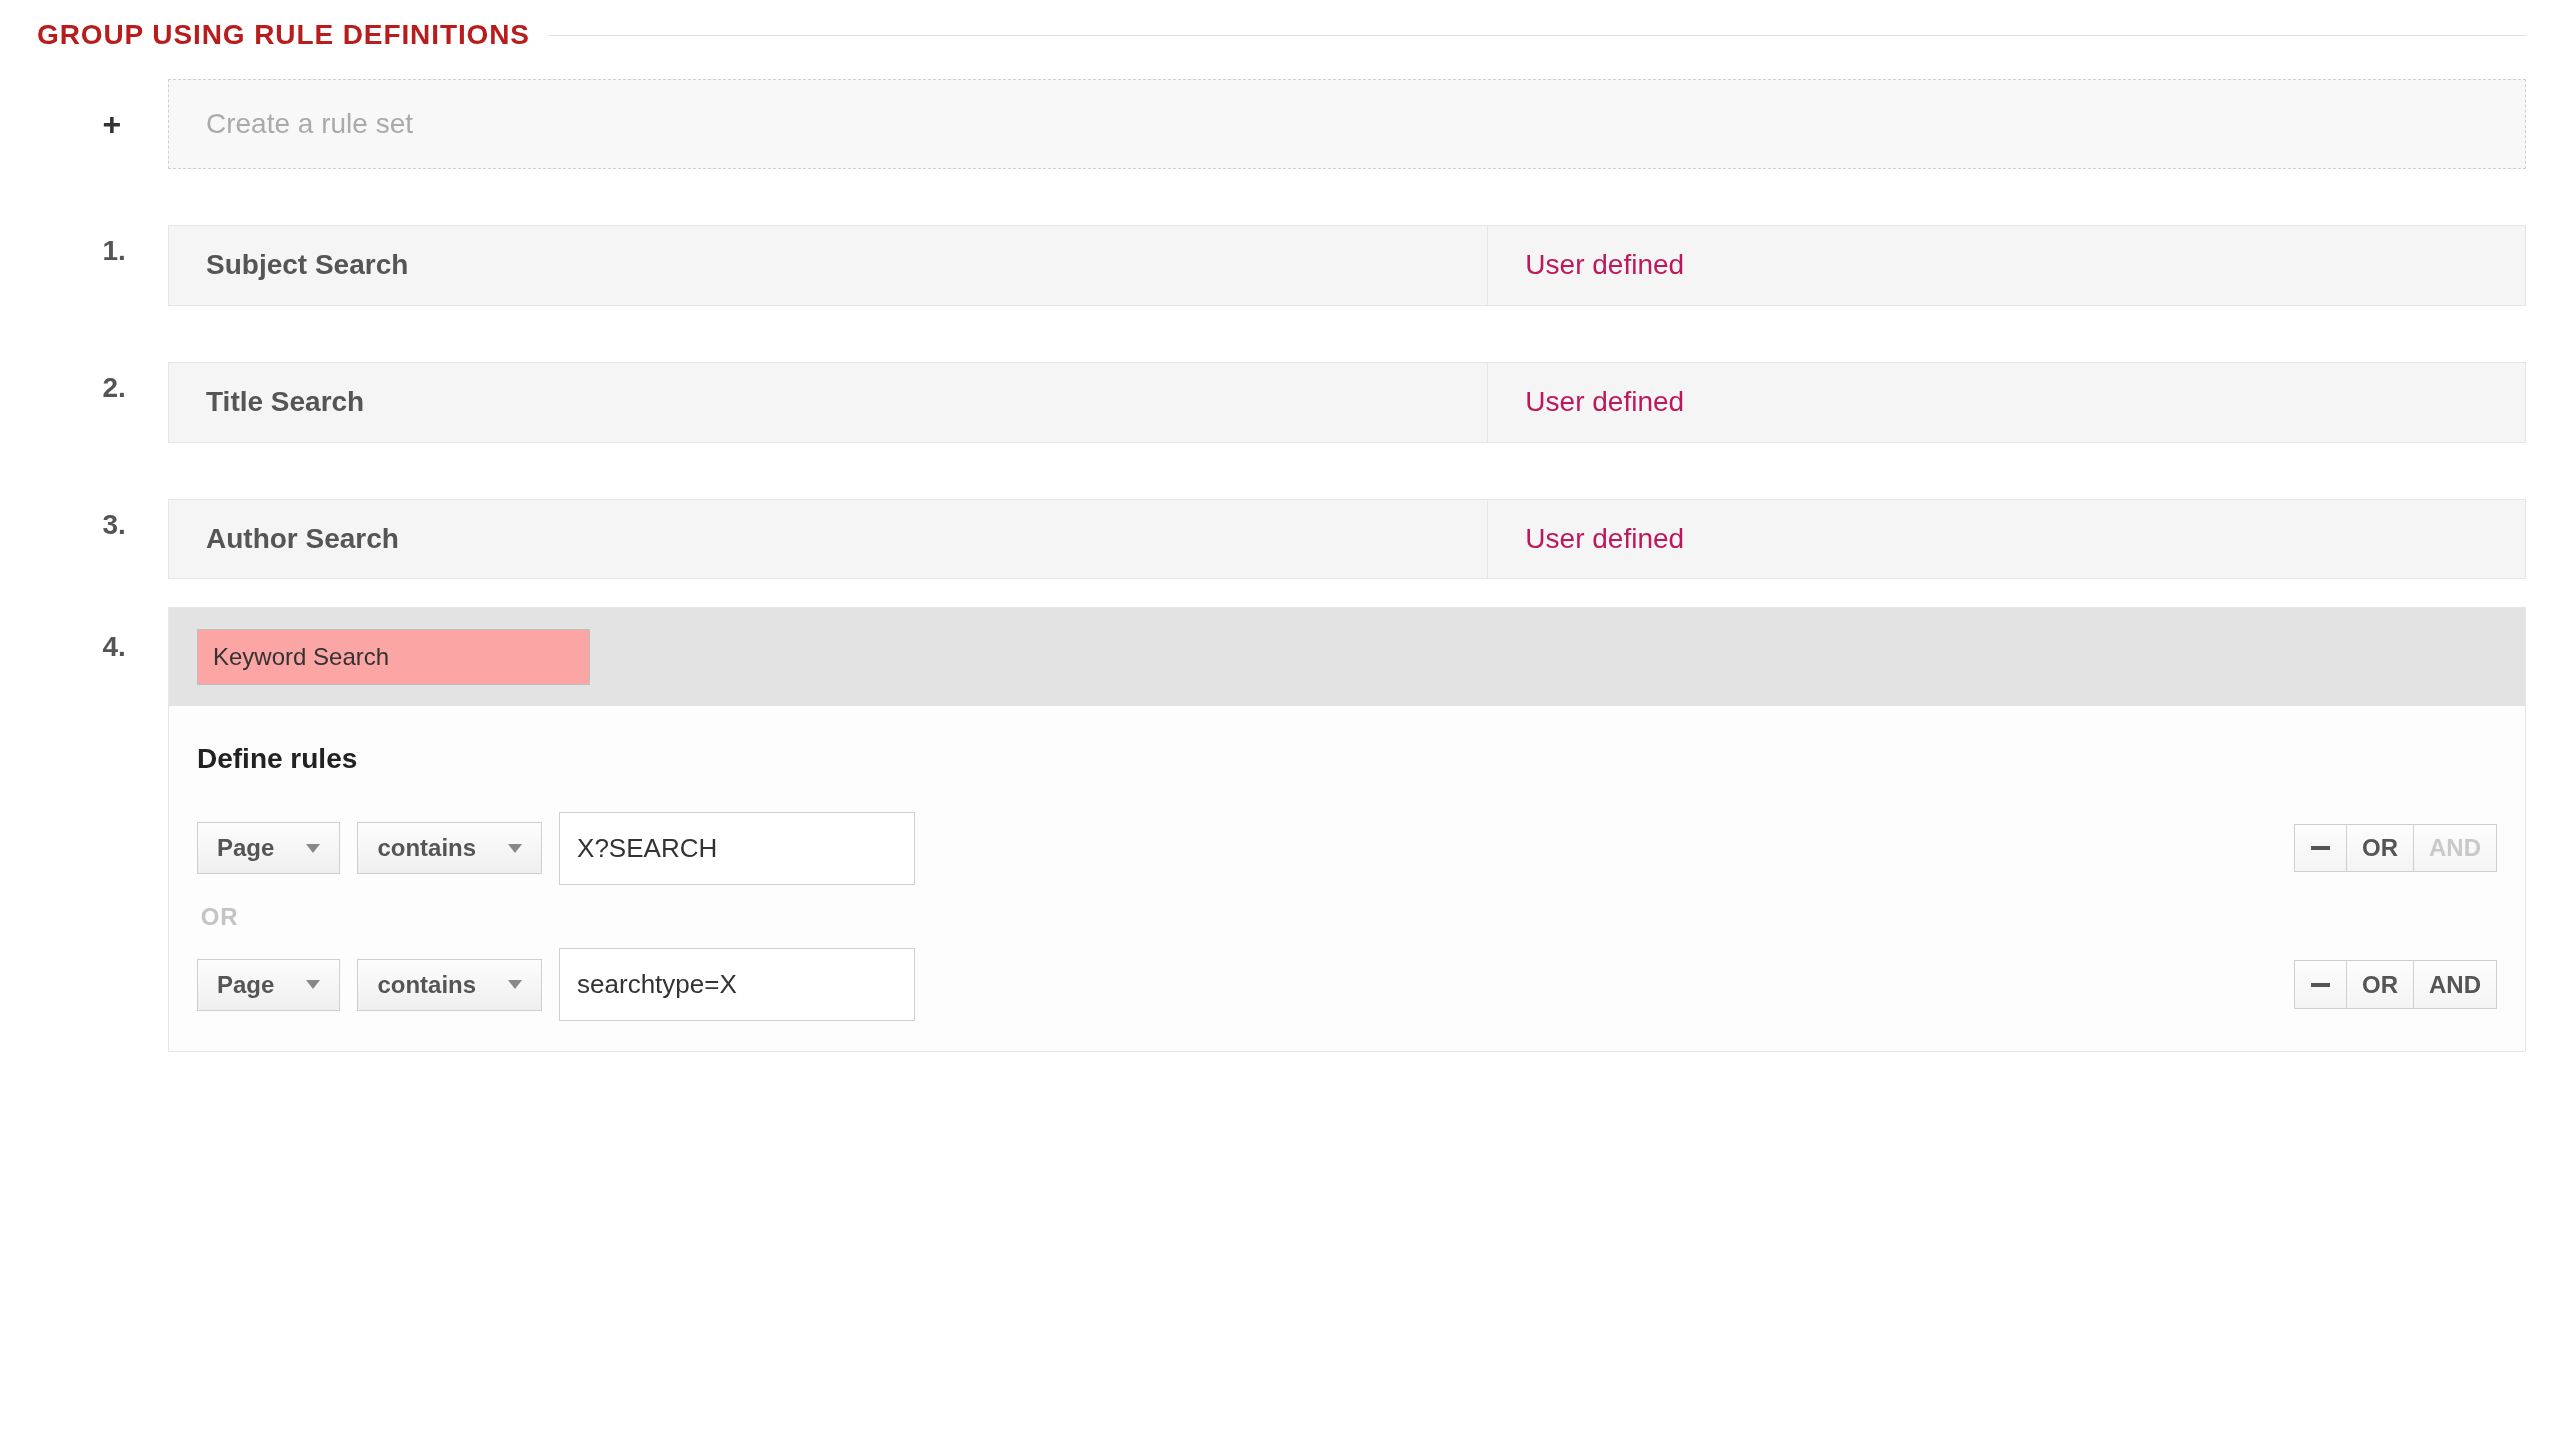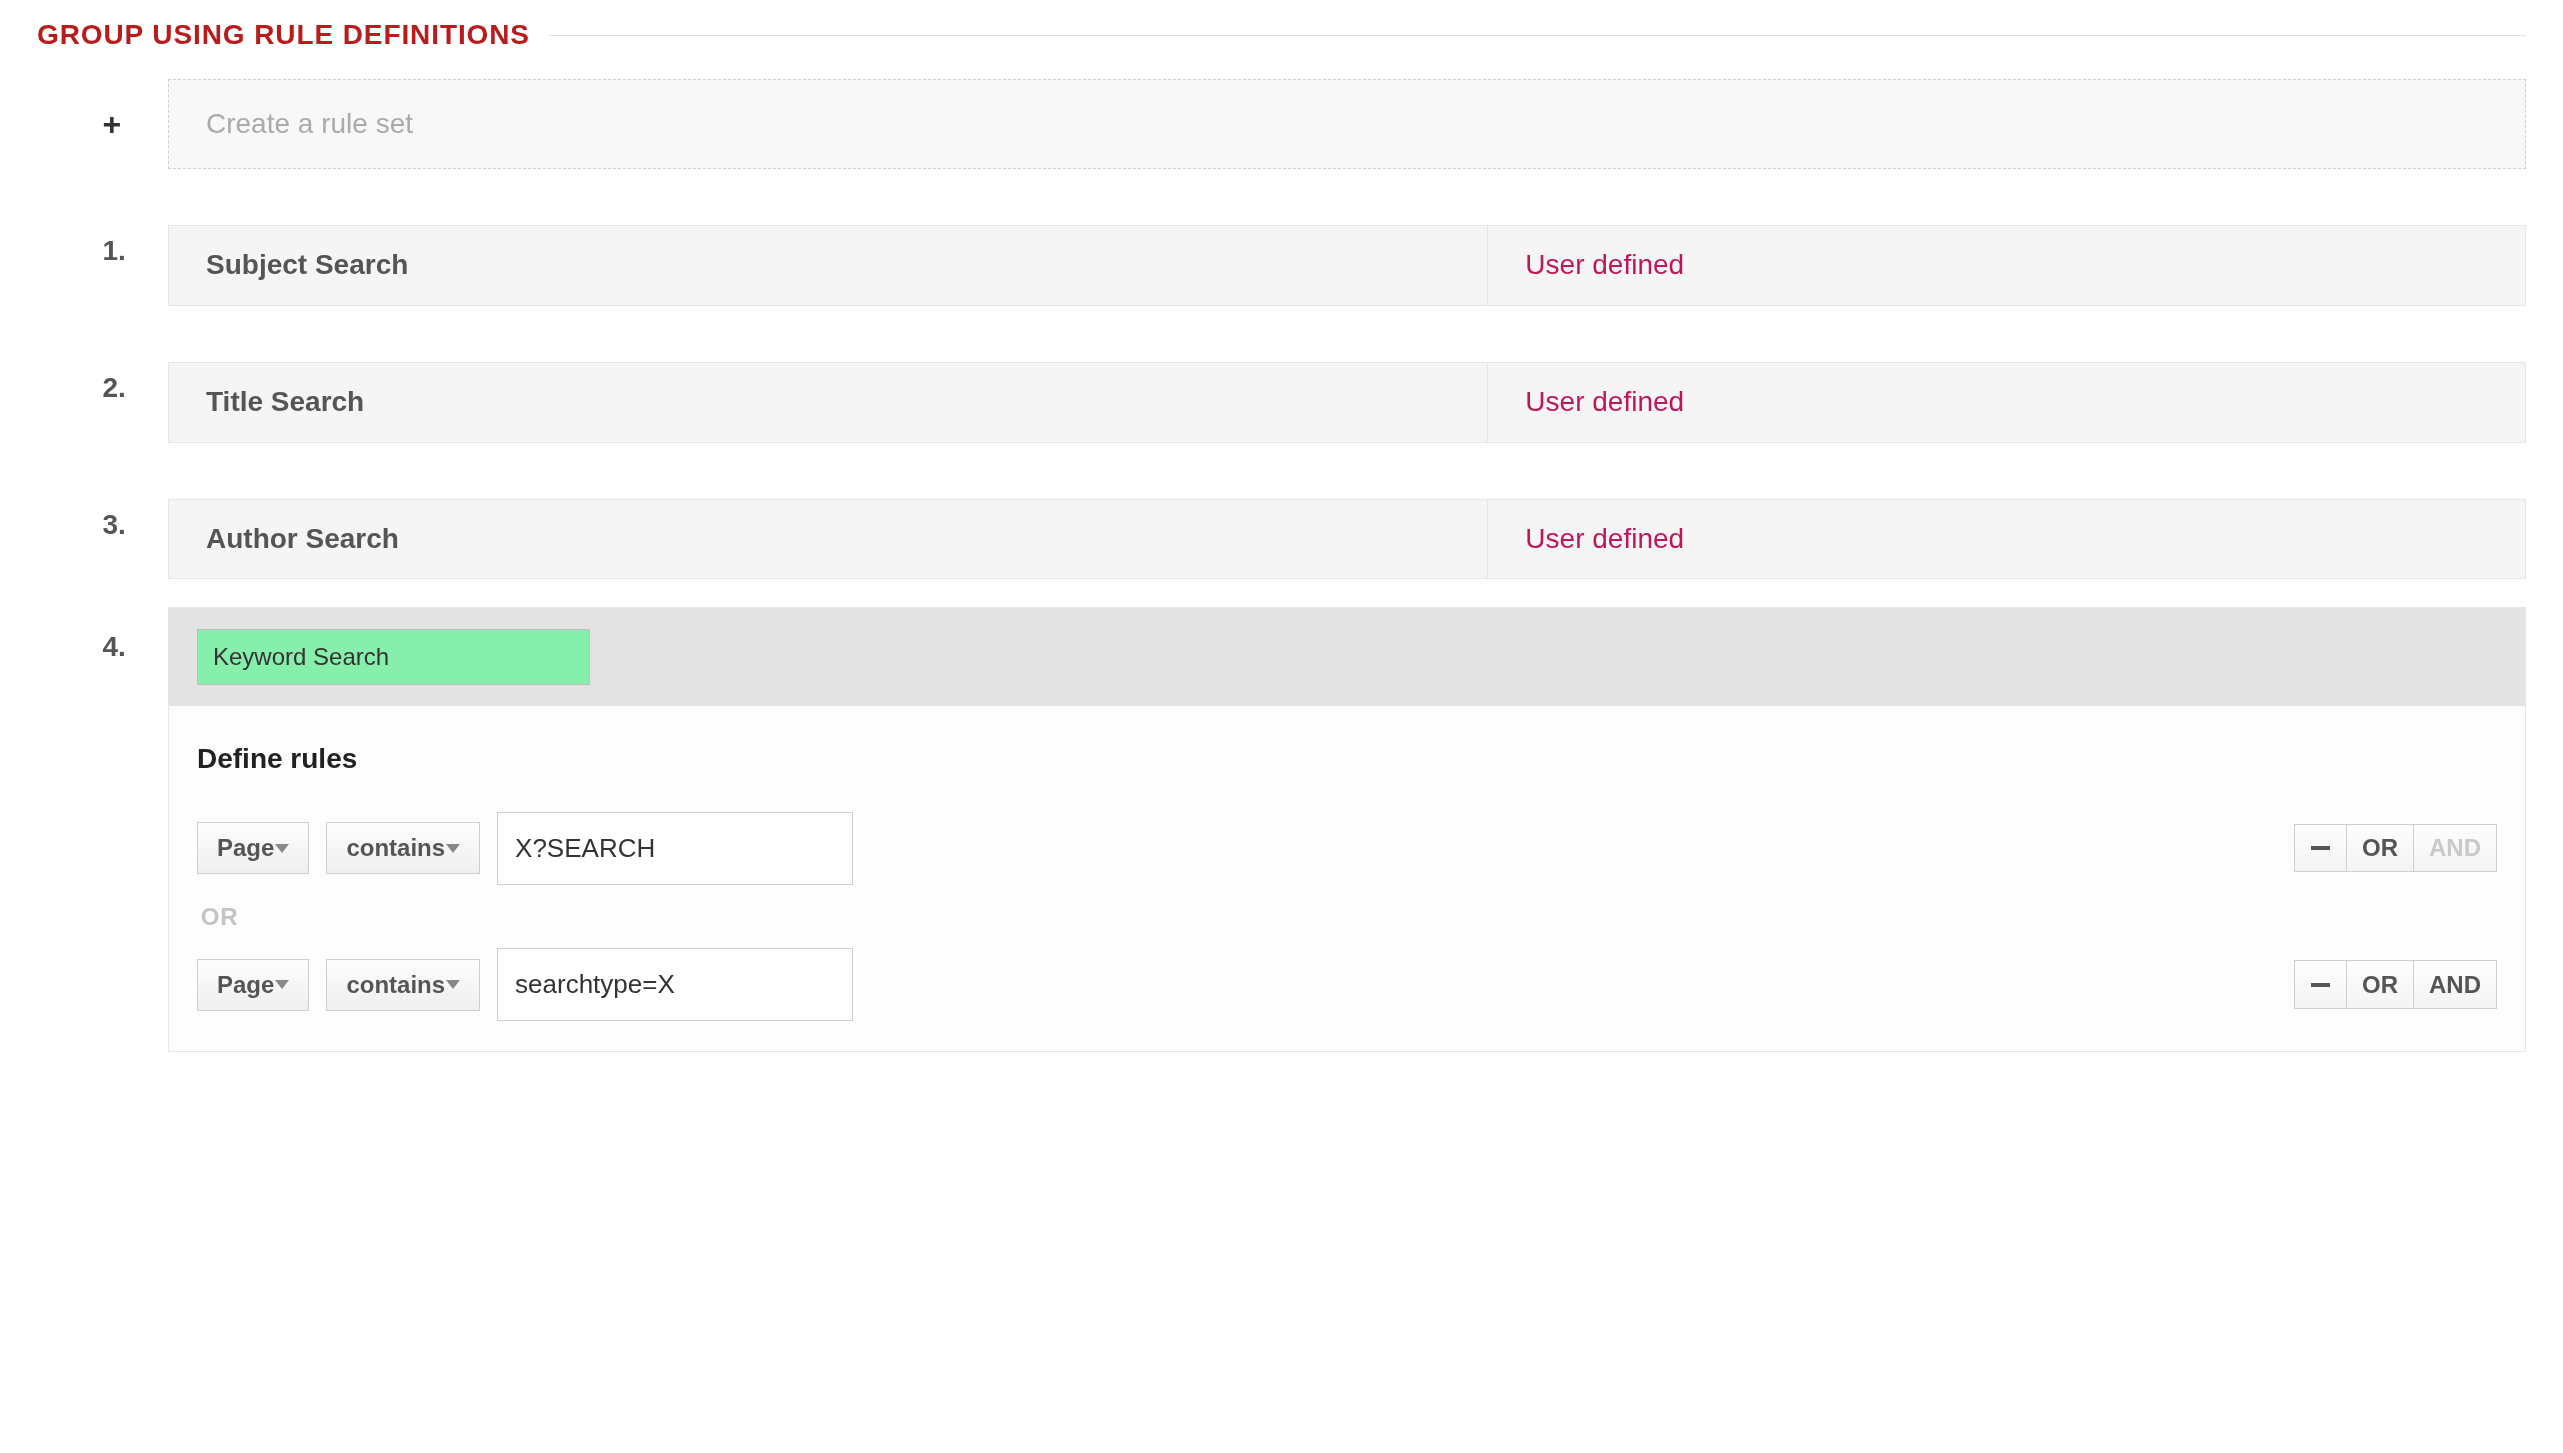--- a/index.html
+++ b/index.html
@@ -99,21 +99,21 @@
     }
     .expanded-header {
       background: #e3e3e3;
       padding: 20.6px 28px;
     }
     .rule-name-input {
       width: 393px;
       padding: 13px 15px;
       font-size: 24px;
       border: 1.9px solid #bfbfbf;
-      background: #86efac;
+      background: #fca5a5;
       color: #333;
     }
     .expanded-body {
       padding: 37px 28px 19px 28px;
     }
     .define-title {
       font-size: 28px;
       font-weight: bold;
       color: #222;
       margin-bottom: 37px;
@@ -127,21 +127,21 @@
     .dropdown {
       display: inline-flex;
       align-items: center;
       background: linear-gradient(#fdfdfd, #efefef);
       border: 1.9px solid #cfcfcf;
       padding: 11.2px 19px;
       font-size: 24px;
       font-weight: bold;
       color: #555;
       cursor: pointer;
-      gap: 1px;
+      gap: 32px;
     }
     .caret {
       width: 0; height: 0;
       border-left: 7.5px solid transparent;
       border-right: 7.5px solid transparent;
       border-top: 9.4px solid #888;
     }
     .value-input {
       width: 356px;
       padding: 20px 17px;

